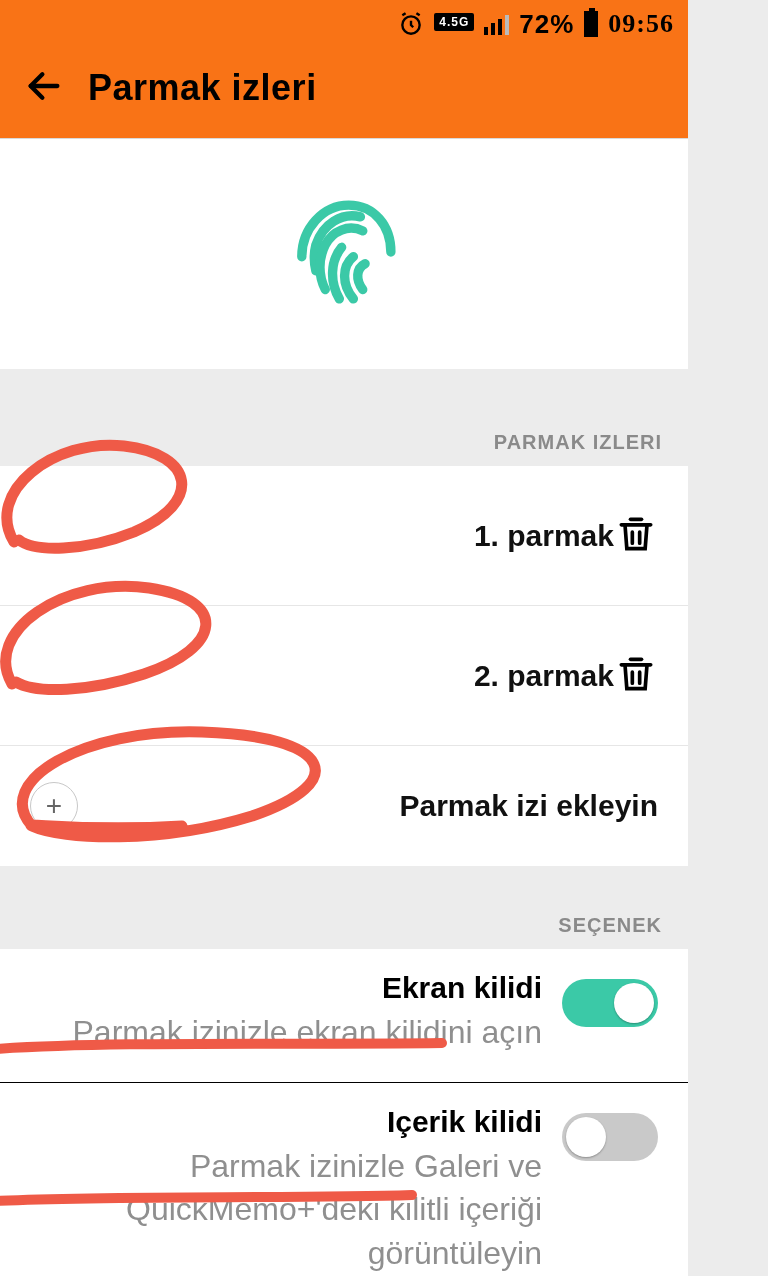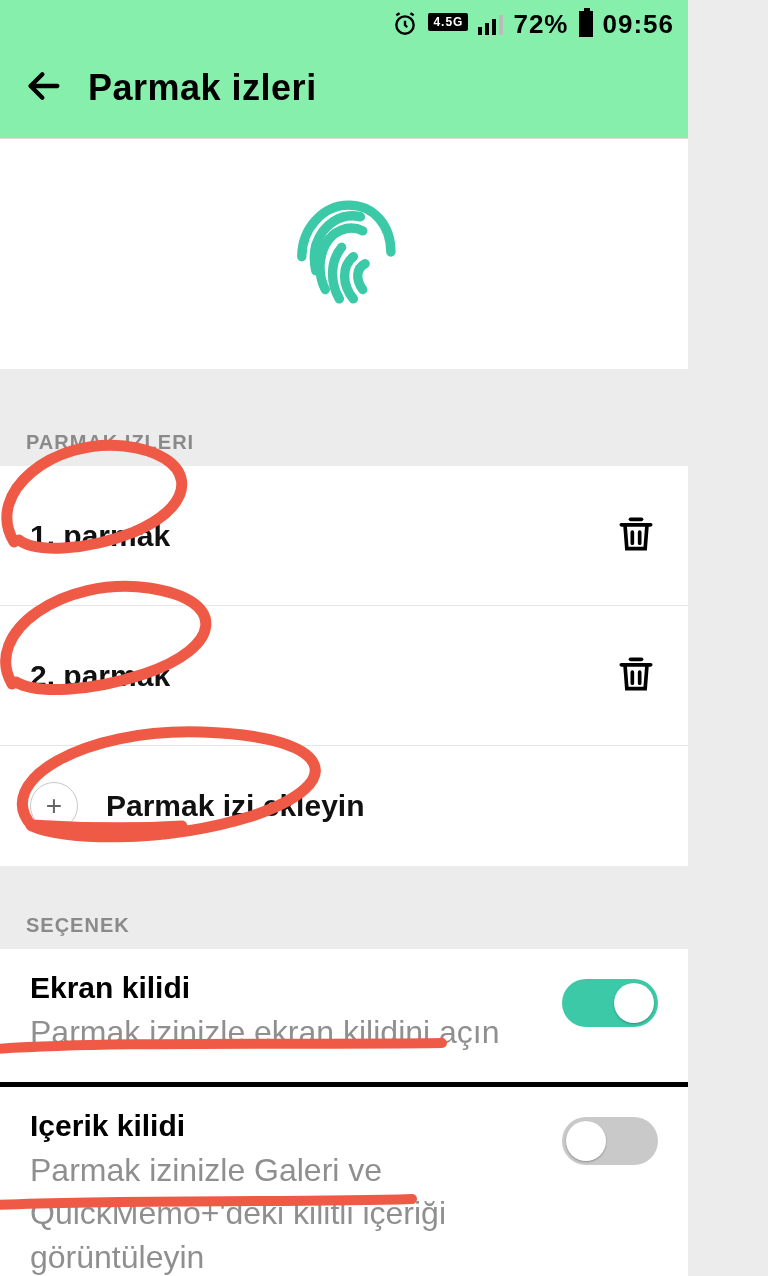--- a/index.html
+++ b/index.html
@@ -1,17 +1,17 @@
 <!DOCTYPE html>
 <html><head>
 <meta charset="utf-8">
 <style>
   * { box-sizing: border-box; margin: 0; padding: 0; }
   html, body { width: 768px; height: 1276px; font-family: Arial, Helvetica, sans-serif; background:#ececec; overflow:hidden; }
-  .screen { width:688px; height:1276px; background:#86efac; position:relative; }
+  .screen { width:688px; height:1276px; background:#f97316; position:relative;text-align:right; }
 
   
   .status-bar {
     height:48px; display:flex; align-items:center; justify-content:flex-end;
     padding:0 14px; gap:10px; font-weight:700; font-size:26px; letter-spacing:1px;
     color:#000;
   }
   .status-bar .sicon { display:inline-flex; align-items:center; }
   .net-badge {
     font-size:12px; font-weight:700; border:2px solid #000; padding:1px 3px;
@@ -23,21 +23,21 @@
   .signal-bars span:nth-child(1){height:8px;}
   .signal-bars span:nth-child(2){height:12px;}
   .signal-bars span:nth-child(3){height:16px;}
   .signal-bars span:nth-child(4){height:20px; background:#bbb;}
   .battery-ico {
     width:14px; height:26px; border:2px solid #000; background:#000; position:relative;
   }
   .battery-ico:before{
     content:""; position:absolute; top:-5px; left:3px; width:6px; height:3px; background:#000;
   }
-  .time { font-family: Liberation Sans, sans-serif; font-weight:700; }
+  .time { font-family: Liberation Serif, serif; font-weight:700; }
 
   
   .header {
     display:flex; align-items:center; gap:24px; padding:18px 24px 28px 24px;
     border-bottom:1px solid #d9d9d9;
   }
   .header .back svg { width:40px; height:40px; }
   .header .title { font-size:36px; font-weight:800; letter-spacing:0.5px; }
 
   
@@ -67,21 +67,21 @@
   .addrow { min-height:120px; }
   .addrow .plus {
     width:48px; height:48px; border:1px solid #c8c8c8; border-radius:50%;
     display:flex; align-items:center; justify-content:center; font-size:28px; color:#666;
     margin-right:28px;
   }
   .addrow .label { font-size:30px; font-weight:800; }
 
   
   .optrow { display:flex; align-items:flex-start; padding:22px 30px 28px 30px;
-            border-bottom:5px solid #000000; gap:20px; background:#fff;}
+            border-bottom:1px solid #000000; gap:20px; background:#fff;}
   .optrow .txt { flex:1; }
   .optrow .ttl { font-size:30px; font-weight:800; margin-bottom:6px;}
   .optrow .sub { font-size:32px; color:#8f8f8f; line-height:1.35;}
   .toggle {
     width:96px; height:48px; border-radius:999px; position:relative; flex-shrink:0;
     margin-top:8px;
   }
   .toggle .knob {
     position:absolute; width:40px; height:40px; background:#fff; border-radius:50%;
     top:4px; box-shadow:0 1px 2px rgba(0,0,0,.3);

